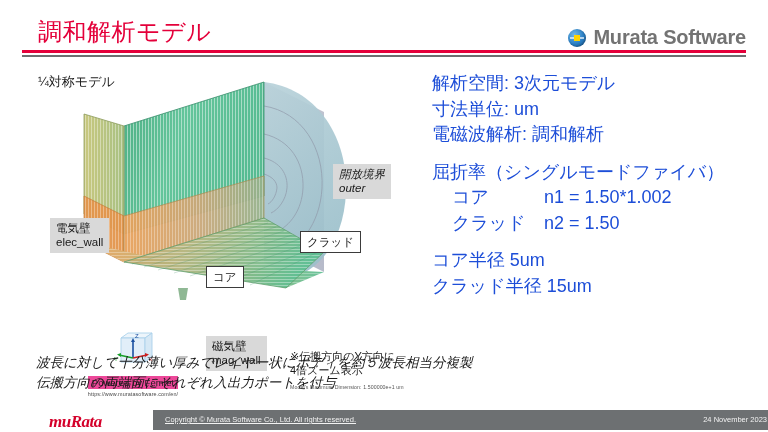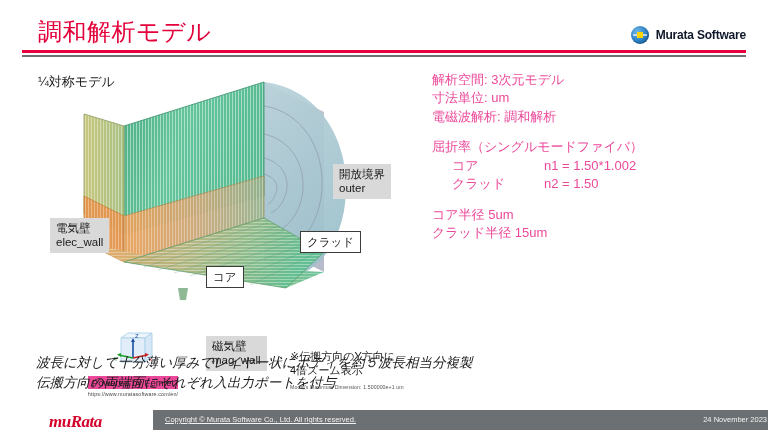--- a/index.html
+++ b/index.html
@@ -34,22 +34,22 @@
     left: 22px; top: 55px;
     width: 724px; height: 2px;
     background: #6d6f71;
   }
   #brand {
     position: absolute;
     right: 22px; top: 26px;
     display: flex; align-items: center; gap: 7px;
   }
   #brand .brand-text {
-    font-size: 12px; font-weight: bold;
-    color: #0f172a; letter-spacing: -0.2px;
+    font-size: 20px; font-weight: bold;
+    color: #737373; letter-spacing: -0.2px;
     white-space: nowrap;
   }
   .globe {
     width: 18px; height: 18px; position: relative;
     border-radius: 50%;
     background: radial-gradient(circle at 35% 32%, #6fb7e8 0%, #2a7fc4 55%, #1b5f9c 100%);
     box-shadow: inset -1px -1px 2px rgba(0,0,0,.25);
     overflow: hidden;
   }
   .globe::before {
@@ -84,21 +84,21 @@
     font-size: 11.5px;
     line-height: 1.25;
     padding: 3px 6px;
     white-space: nowrap;
     color: #191919;
   }
   .callout.gray { background: #d9d9d9; }
   .callout.white { background: #ffffff; border: 1px solid #3b3b3b; }
 
   #callout-elec { left: 22px; top: 152px; }
-  #callout-outer { left: 305px; top: 98px; }
+  #callout-outer { left: 305px; top: 98px; font-style: italic; }
   #callout-clad { left: 272px; top: 165px; }
   #callout-core { left: 178px; top: 200px; }
   #callout-mag { left: 178px; top: 270px; }
 
   #zoom-note {
     position: absolute;
     left: 262px; top: 283px;
     font-size: 11px;
     line-height: 1.3;
     color: #1a1a1a;
@@ -128,23 +128,23 @@
   #femtet-watermark .femtet-url {
     font-size: 5.4px; color: #4a4a4a; margin-top: 1px;
     letter-spacing: .1px;
   }
 
   
   #spec-column {
     position: absolute;
     left: 432px; top: 71px;
     width: 330px;
-    font-size: 13px;
+    font-size: 18px;
     line-height: 1.42;
-    color: #ec4899;
+    color: #1d4ed8;
   }
   #spec-column .spec-line { white-space: nowrap; }
   #spec-column .spacer { height: 12px; }
   .indent1 { padding-left: 20px; }
   .mono-val { font-family: "Liberation Sans", sans-serif; }
   .refrow { display: flex; }
   .refrow .rk { width: 92px; }
 
   
   #bottom-notes {

